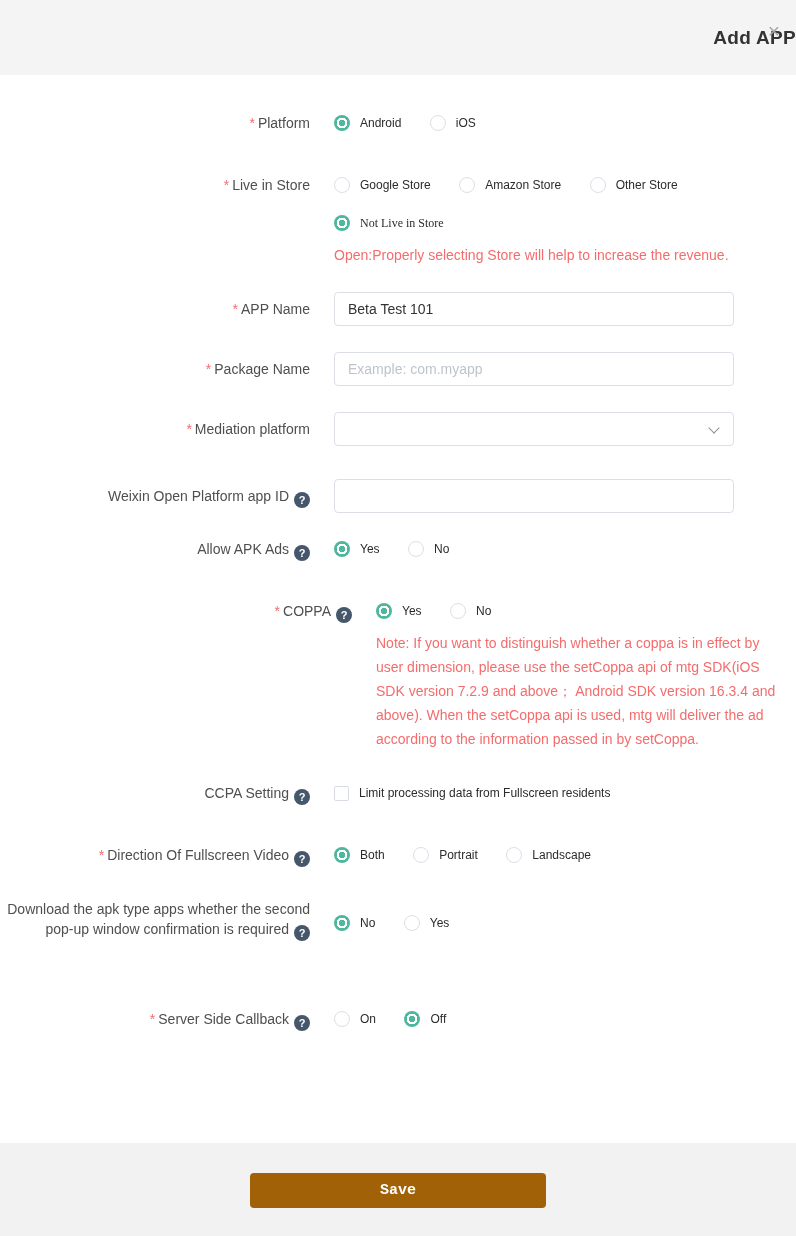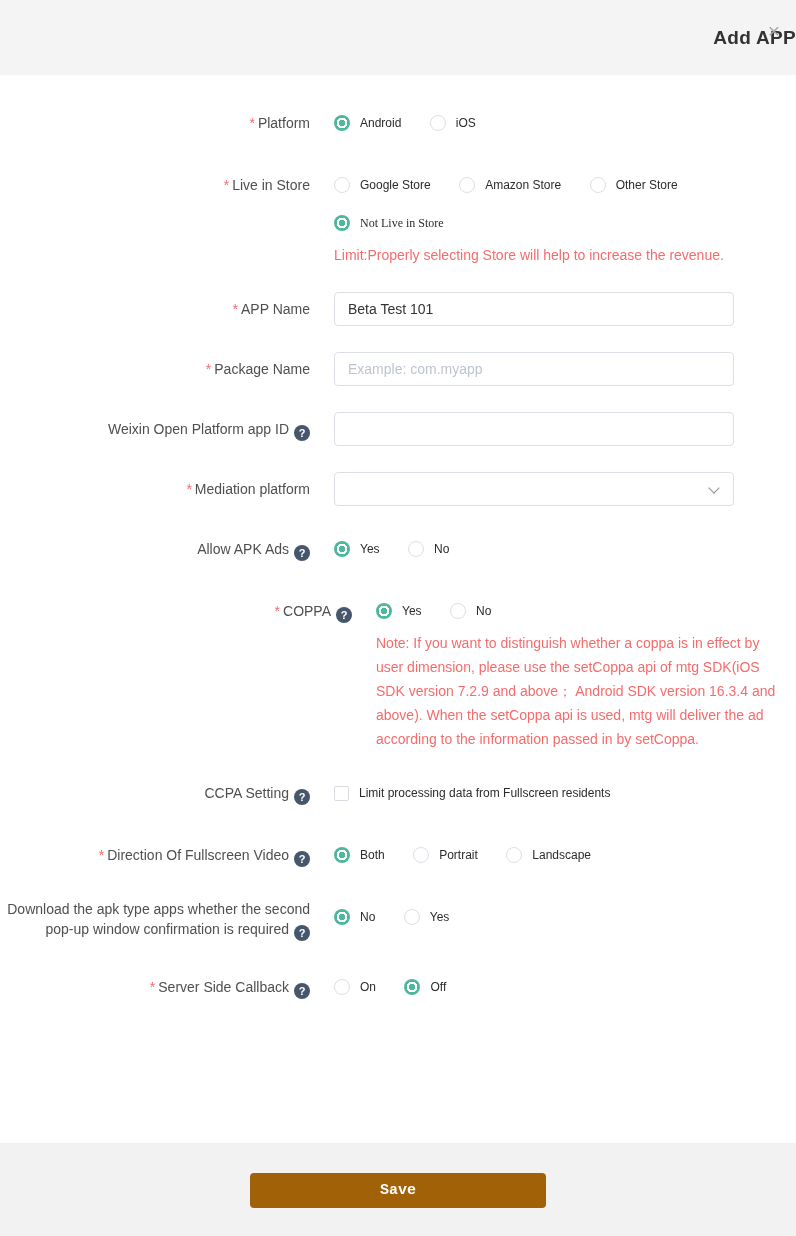--- a/index.html
+++ b/index.html
@@ -75,21 +75,21 @@
 
   
   .r0 { margin-bottom:40px; }
   .r1 { margin-bottom:25px; }
   .r2,.r3,.r4 { margin-bottom:26px; }
   .r5 { margin-bottom:33px; }
   .r6 { margin-bottom:40px; }
   .r7 { margin-bottom:32px;padding-left:42px; }
   .r8 { margin-bottom:40px; }
   .r9 { margin-bottom:32px; }
-  .r10 { margin-bottom:36px; }
+  .r10 { margin-bottom:68px;align-items:center; }
   .r11 { margin-bottom:0; }
 
   
   .dlg-footer { height:93px; background:#f2f2f2; flex:0 0 auto; display:flex; justify-content:center; }
   .save-btn {
     margin-top:30px; width:296px; height:35px; background:#a16207; color:#fff;
     border:none; border-radius:4px; font-size:15px; font-weight:bold;
     font-family:Liberation Mono, monospace; cursor:pointer;
   }
 </style>
@@ -139,63 +139,63 @@
             <span class="rc off"></span>
             <span class="opt-label">Other Store</span>
           </label>
         </div>
         <div class="line2">
           <label class="radio">
             <span class="rc on"></span>
             <span class="opt-label">Not Live in Store</span>
           </label>
         </div>
-        <div class="note mt8">Limit:Properly selecting Store will help to increase the revenue.</div>
+        <div class="note mt8">Open:Properly selecting Store will help to increase the revenue.</div>
       </div>
     </div>
 
     <div class="row row-input r2">
       <div class="lcol">
         <span class="req">*</span><span>APP Name</span>
       </div>
       <div class="ccol">
         <input class="text-input" type="text" value="Beta Test 101" style="">
       </div>
     </div>
 
     <div class="row row-input r3">
       <div class="lcol">
         <span class="req">*</span><span>Package Name</span>
       </div>
       <div class="ccol">
         <input class="text-input" type="text" placeholder="Example: com.myapp" style="">
-      </div>
-    </div>
-
-    <div class="row row-input r4">
-      <div class="lcol">
-        <span>Weixin Open Platform app ID</span><span class="help-icon"><span>?</span></span>
-      </div>
-      <div class="ccol">
-        <input class="text-input" type="text" value="" style="">
       </div>
     </div>
 
     <div class="row row-input r5">
       <div class="lcol">
         <span class="req">*</span><span>Mediation platform</span>
       </div>
       <div class="ccol">
         <div class="select-box">
           <span></span>
           <span class="chevron"></span>
         </div>
       </div>
     </div>
 
+    <div class="row row-input r4">
+      <div class="lcol">
+        <span>Weixin Open Platform app ID</span><span class="help-icon"><span>?</span></span>
+      </div>
+      <div class="ccol">
+        <input class="text-input" type="text" value="" style="">
+      </div>
+    </div>
+
     <div class="row r6">
       <div class="lcol">
         <span>Allow APK Ads</span><span class="help-icon"><span>?</span></span>
       </div>
       <div class="ccol">
         <label class="radio">
           <span class="rc on"></span>
           <span class="opt-label">Yes</span>
         </label>
         <label class="radio">

